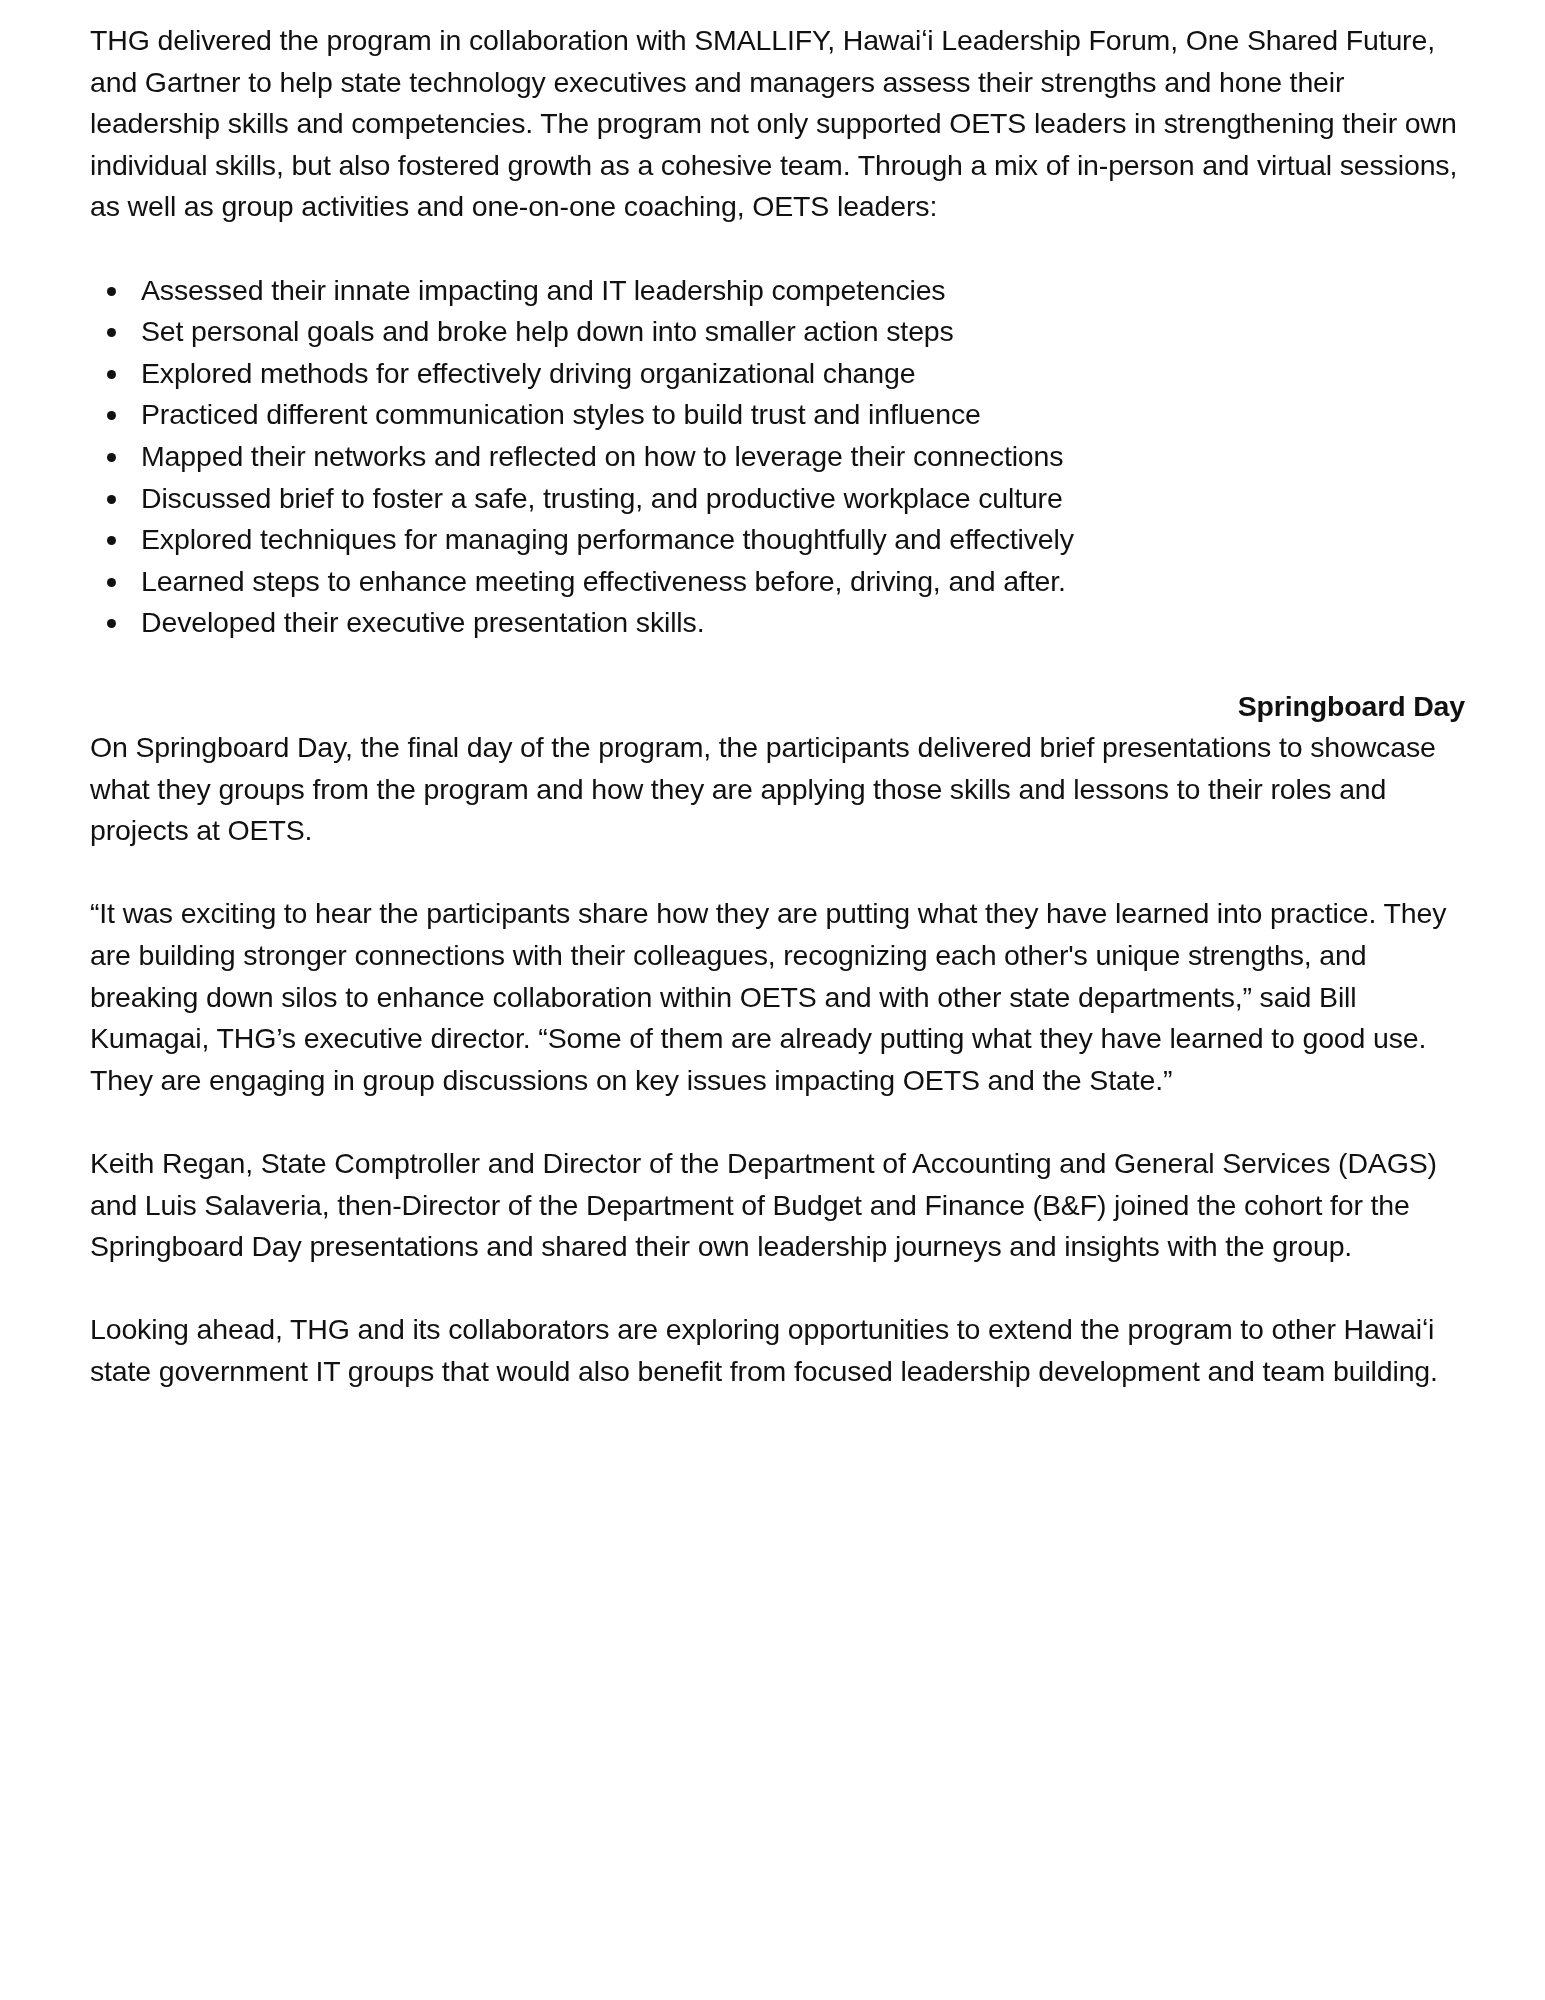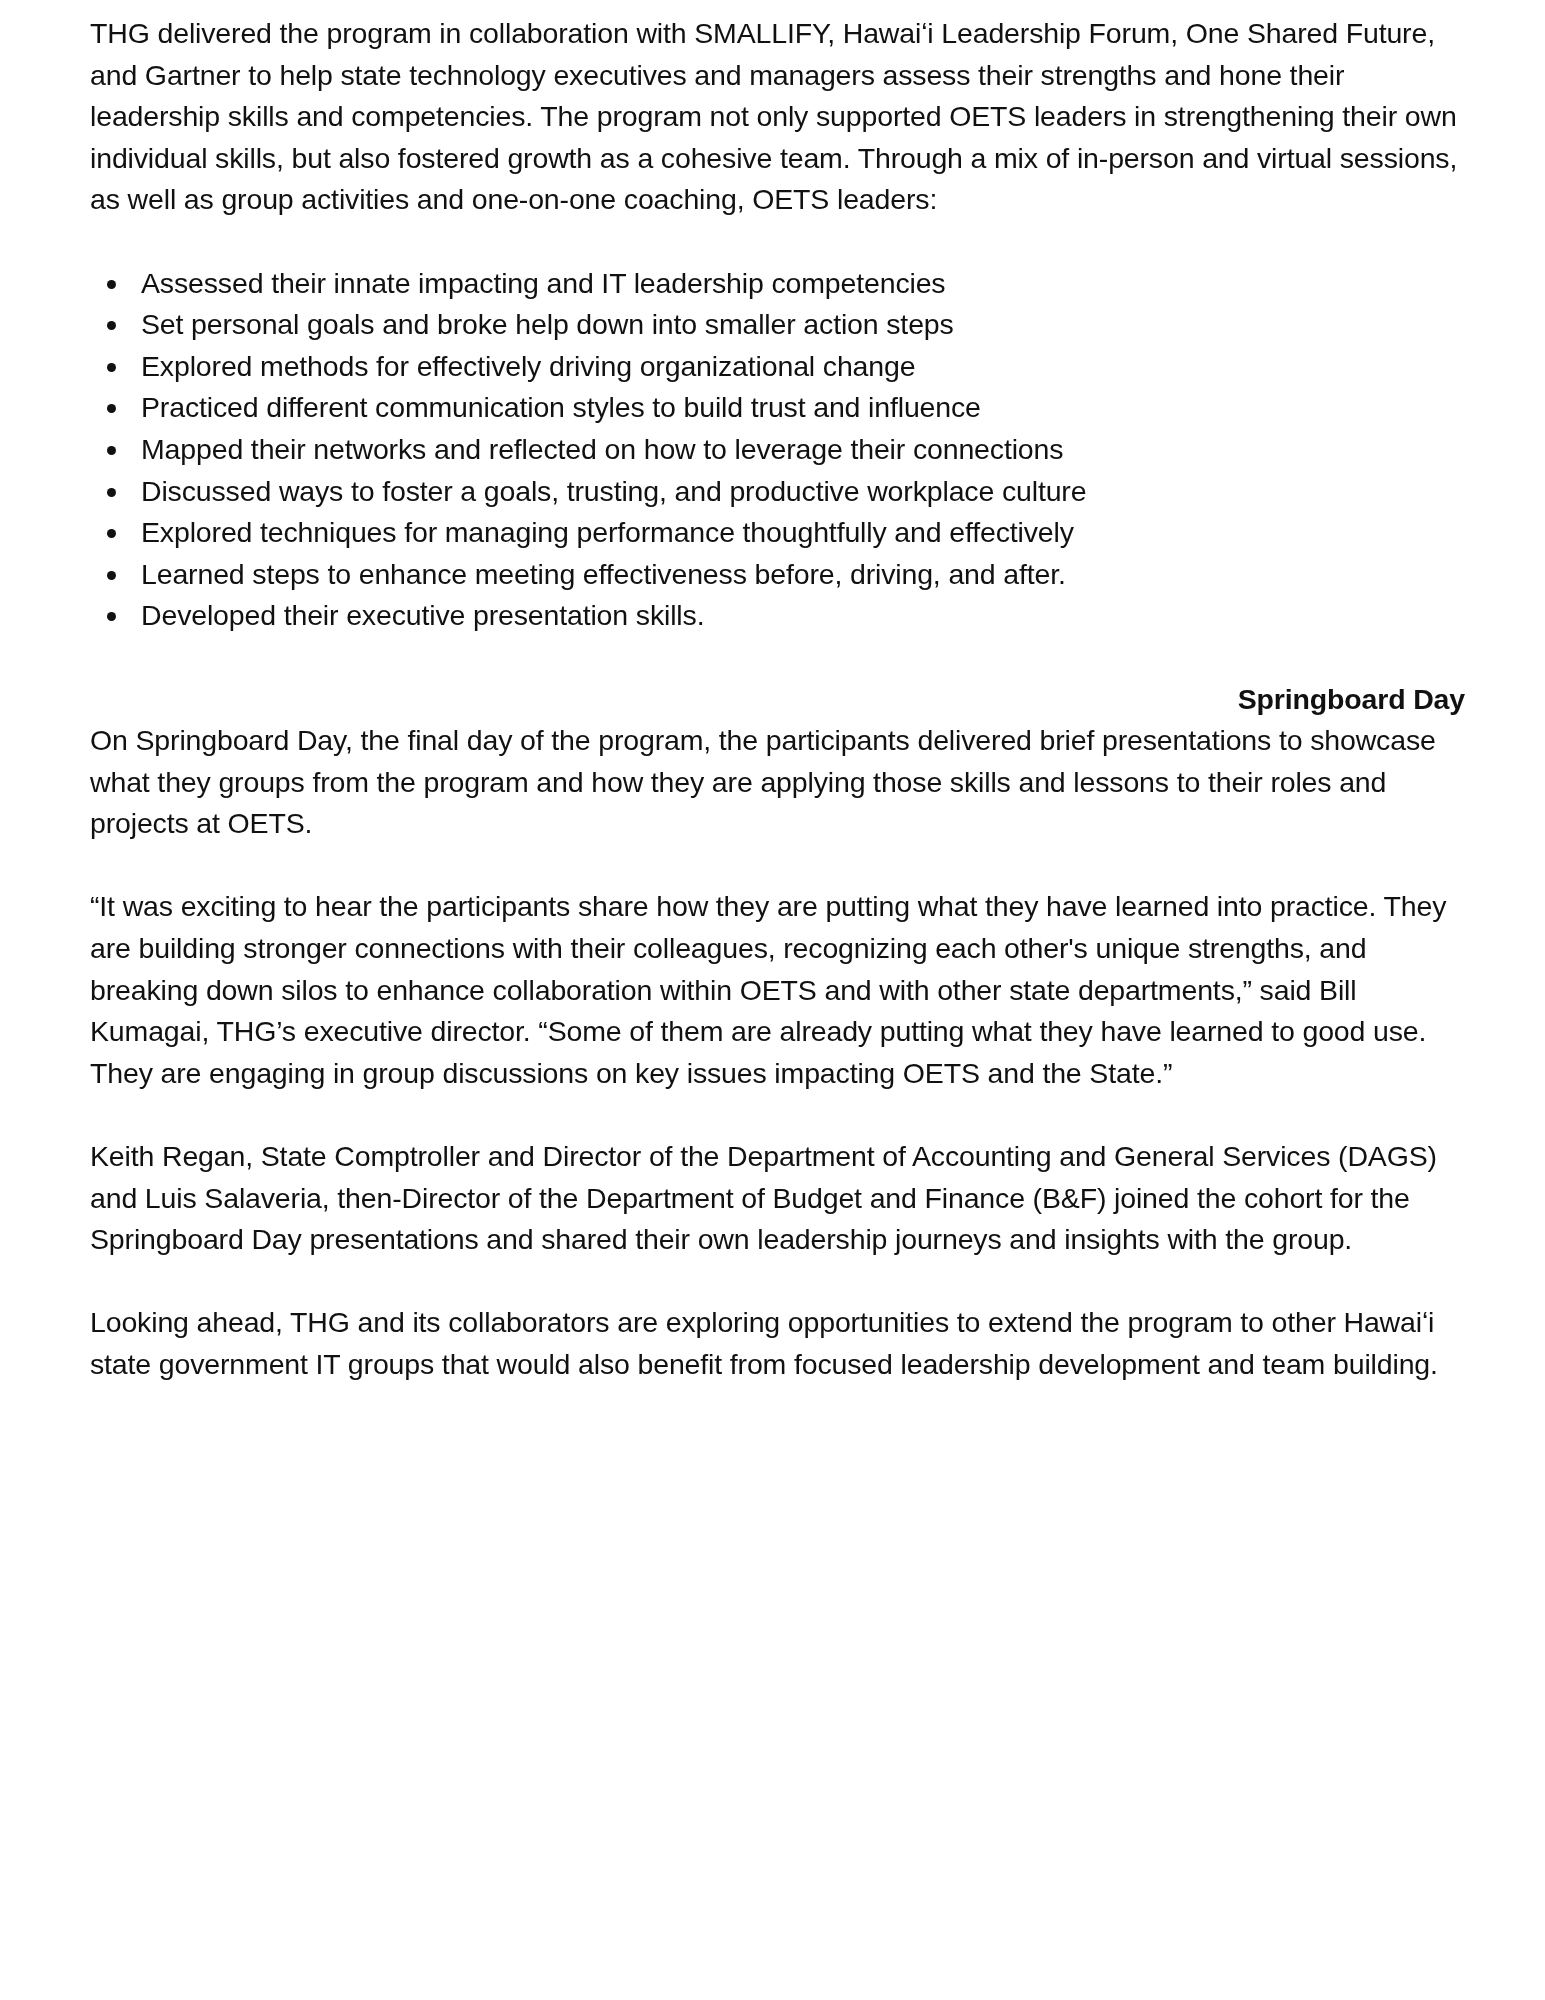--- a/index.html
+++ b/index.html
@@ -3,21 +3,21 @@
 <meta charset="utf-8">
 <style>
   html, body { margin: 0; padding: 0; background: #ffffff; }
   body {
     width: 1545px; height: 2000px; overflow: hidden;
     font-family: "Liberation Sans", sans-serif;
     color: #111111;
   }
   .page {
     position: relative;
-    padding: 13px 80px 0 90px;
+    padding: 20px 80px 0 90px;
     font-size: 28.5px;
     line-height: 41.6px;
     letter-spacing: -0.15px;
   }
   p { margin: 0; }
   .gap { height: 41.6px; }
   ul.bullets {
     margin: 0; padding: 0; list-style: none;
   }
   ul.bullets li {
@@ -37,21 +37,21 @@
 <div class="page">
   <p>THG delivered the program in collaboration with SMALLIFY, Hawaiʻi Leadership Forum, One Shared Future, and Gartner to help state technology executives and managers assess their strengths and hone their leadership skills and competencies. The program not only supported OETS leaders in strengthening their own individual skills, but also fostered growth as a cohesive team. Through a mix of in-person and virtual sessions, as well as group activities and one-on-one coaching, OETS leaders:</p>
   <div class="gap"></div>
 
   <ul class="bullets">
     <li><span class="dot"></span><span>Assessed their innate impacting and IT leadership competencies</span></li>
     <li><span class="dot"></span><span>Set personal goals and broke help down into smaller action steps</span></li>
     <li><span class="dot"></span><span>Explored methods for effectively driving organizational change</span></li>
     <li><span class="dot"></span><span>Practiced different communication styles to build trust and influence</span></li>
     <li><span class="dot"></span><span>Mapped their networks and reflected on how to leverage their connections</span></li>
-    <li><span class="dot"></span><span>Discussed ways to foster a goals, trusting, and productive workplace culture</span></li>
+    <li><span class="dot"></span><span>Discussed brief to foster a safe, trusting, and productive workplace culture</span></li>
     <li><span class="dot"></span><span>Explored techniques for managing performance thoughtfully and effectively</span></li>
     <li><span class="dot"></span><span>Learned steps to enhance meeting effectiveness before, driving, and after.</span></li>
     <li><span class="dot"></span><span>Developed their executive presentation skills.</span></li>
   </ul>
   <div class="gap"></div>
 
   <p class="heading">Springboard Day</p>
   <p>On Springboard Day, the final day of the program, the participants delivered brief presentations to showcase what they groups from the program and how they are applying those skills and lessons to their roles and projects at OETS.</p>
   <div class="gap"></div>
 

